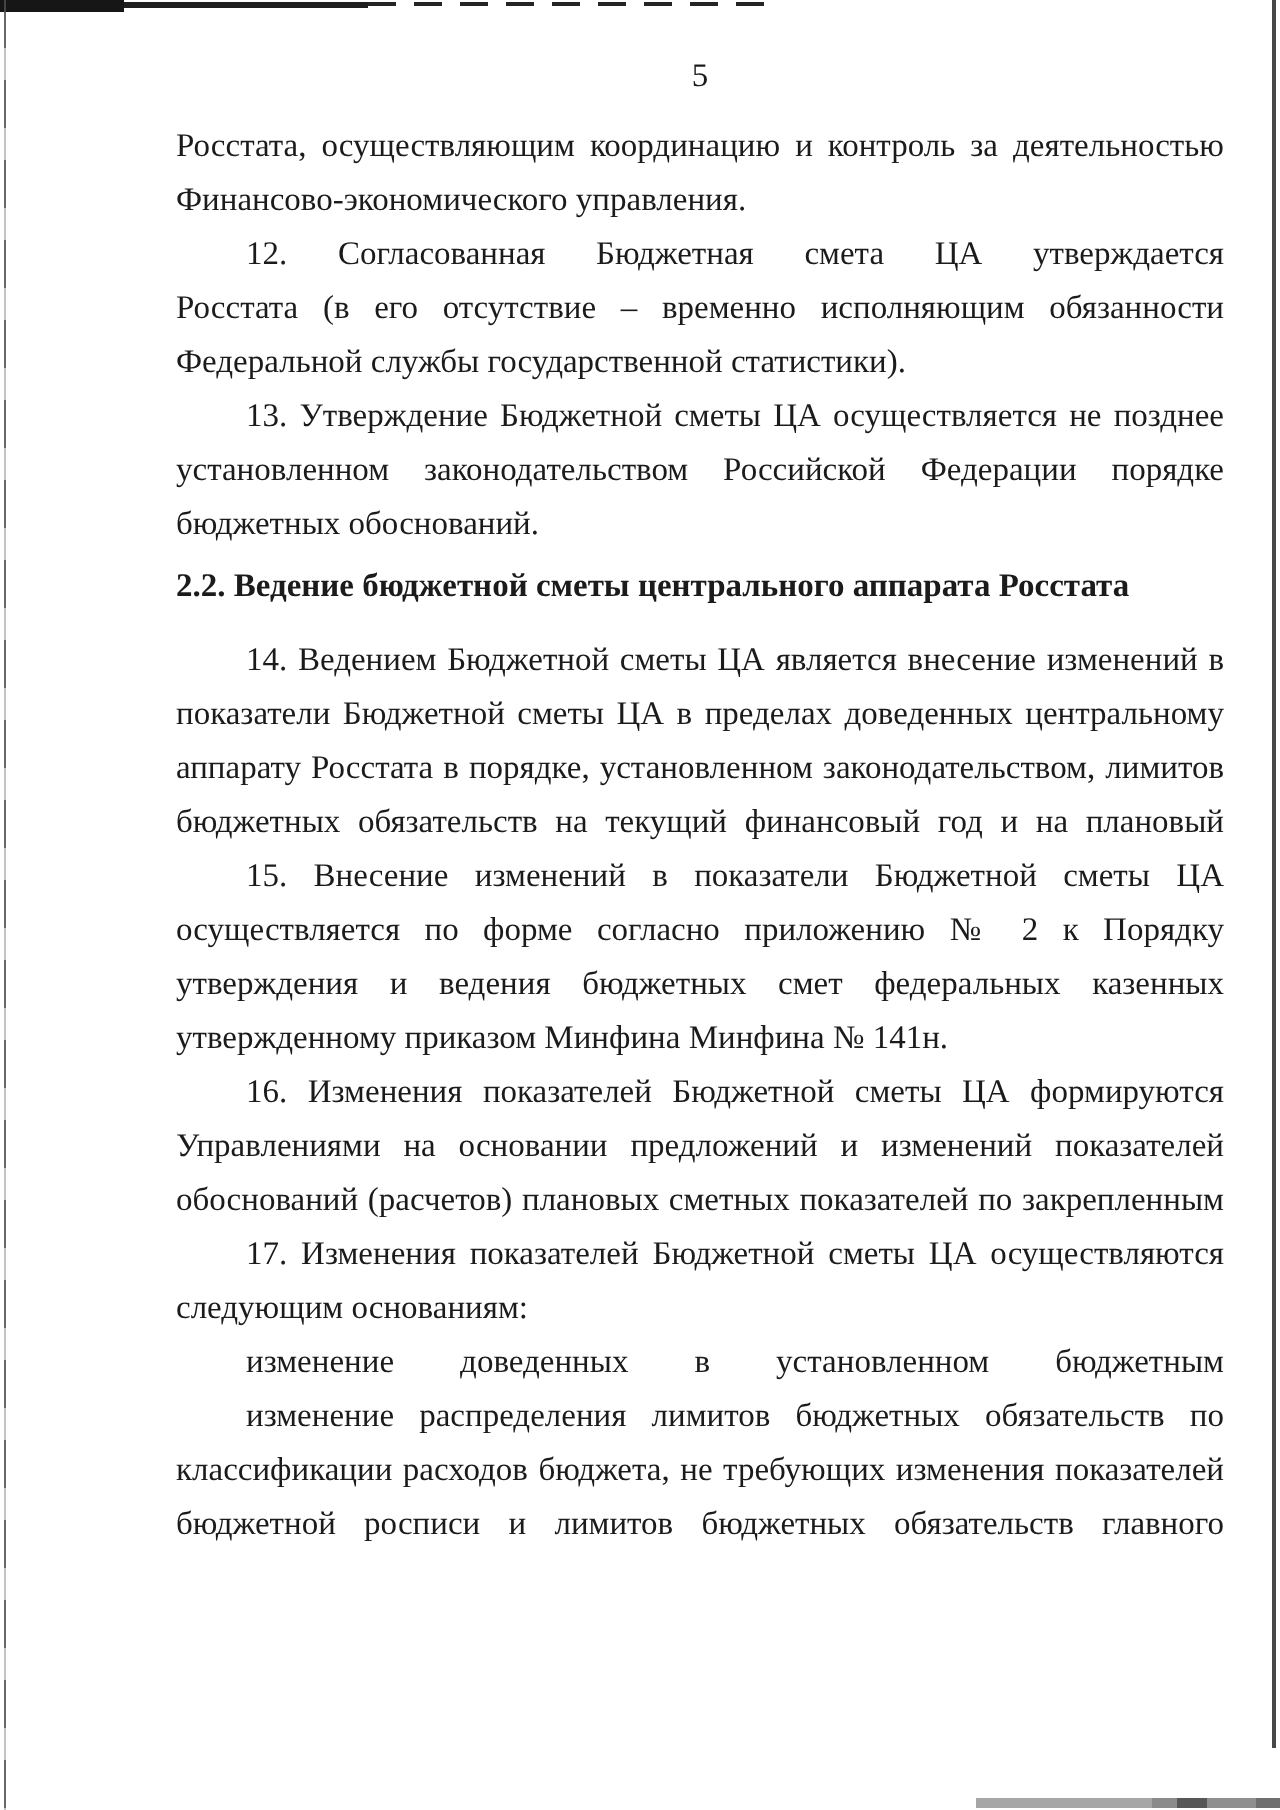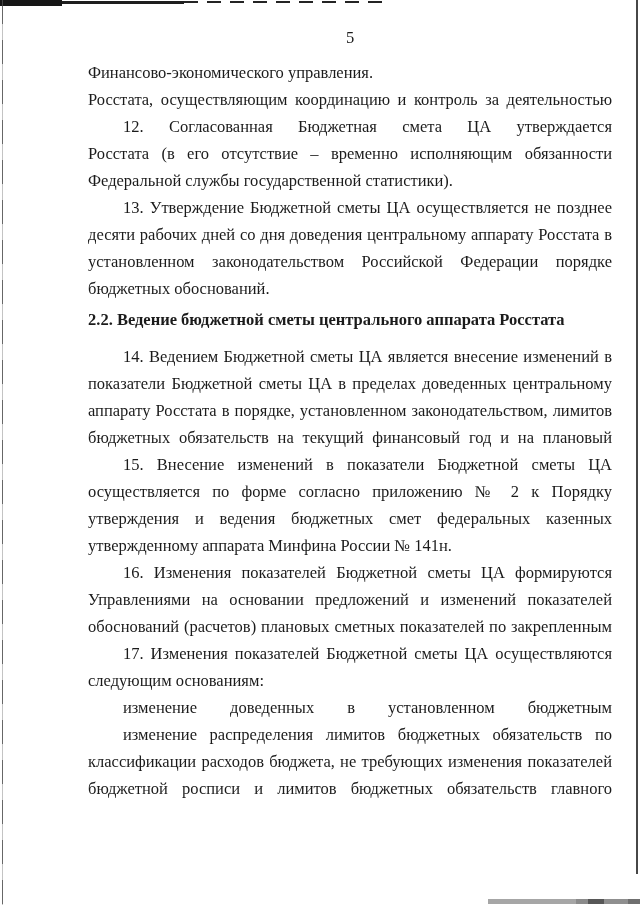--- a/index.html
+++ b/index.html
@@ -70,46 +70,45 @@
   <div class="art art-top-b"></div>
   <div class="art art-top-c"></div>
   <div class="art art-left"></div>
   <div class="art art-right"></div>
   <div class="art art-bottom"></div>
 
   <div class="content">
     <div class="pagenum">5</div>
     <div id="blocks">
         <div class="para">
+          <div class="line">Росстата, осуществляющим координацию и контроль за деятельностью</div>
           <div class="line lastline">Финансово-экономического управления.</div>
-          <div class="line">Росстата, осуществляющим координацию и контроль за деятельностью</div>
         </div>
         <div class="para indent">
           <div class="line">12. Согласованная Бюджетная смета ЦА утверждается руководителем</div>
           <div class="line">Росстата (в его отсутствие – временно исполняющим обязанности руководителя</div>
           <div class="line lastline">Федеральной службы государственной статистики).</div>
         </div>
         <div class="para indent">
           <div class="line">13. Утверждение Бюджетной сметы ЦА осуществляется не позднее</div>
-          <div class="line">десяти рабочих дней со дня доведения центральному аппарату Росстата в</div>
           <div class="line">установленном законодательством Российской Федерации порядке лимитов</div>
           <div class="line lastline">бюджетных обоснований.</div>
         </div>
         <div class="heading">2.2. Ведение бюджетной сметы центрального аппарата Росстата</div>
         <div class="para indent">
           <div class="line">14. Ведением Бюджетной сметы ЦА является внесение изменений в</div>
           <div class="line">показатели Бюджетной сметы ЦА в пределах доведенных центральному</div>
           <div class="line">аппарату Росстата в порядке, установленном законодательством, лимитов</div>
           <div class="line lastline">бюджетных обязательств на текущий финансовый год и на плановый период.</div>
         </div>
         <div class="para indent">
           <div class="line">15. Внесение изменений в показатели Бюджетной сметы ЦА</div>
           <div class="line">осуществляется по форме согласно приложению № 2 к Порядку составления,</div>
           <div class="line">утверждения и ведения бюджетных смет федеральных казенных учреждений,</div>
-          <div class="line lastline">утвержденному аппарата Минфина России № 141н.</div>
+          <div class="line lastline">утвержденному приказом Минфина Минфина № 141н.</div>
         </div>
         <div class="para indent">
           <div class="line">16. Изменения показателей Бюджетной сметы ЦА формируются</div>
           <div class="line">Управлениями на основании предложений и изменений показателей</div>
           <div class="line">обоснований (расчетов) плановых сметных показателей по закрепленным за</div>
         </div>
         <div class="para indent">
           <div class="line">17. Изменения показателей Бюджетной сметы ЦА осуществляются по</div>
           <div class="line lastline">следующим основаниям:</div>
         </div>

